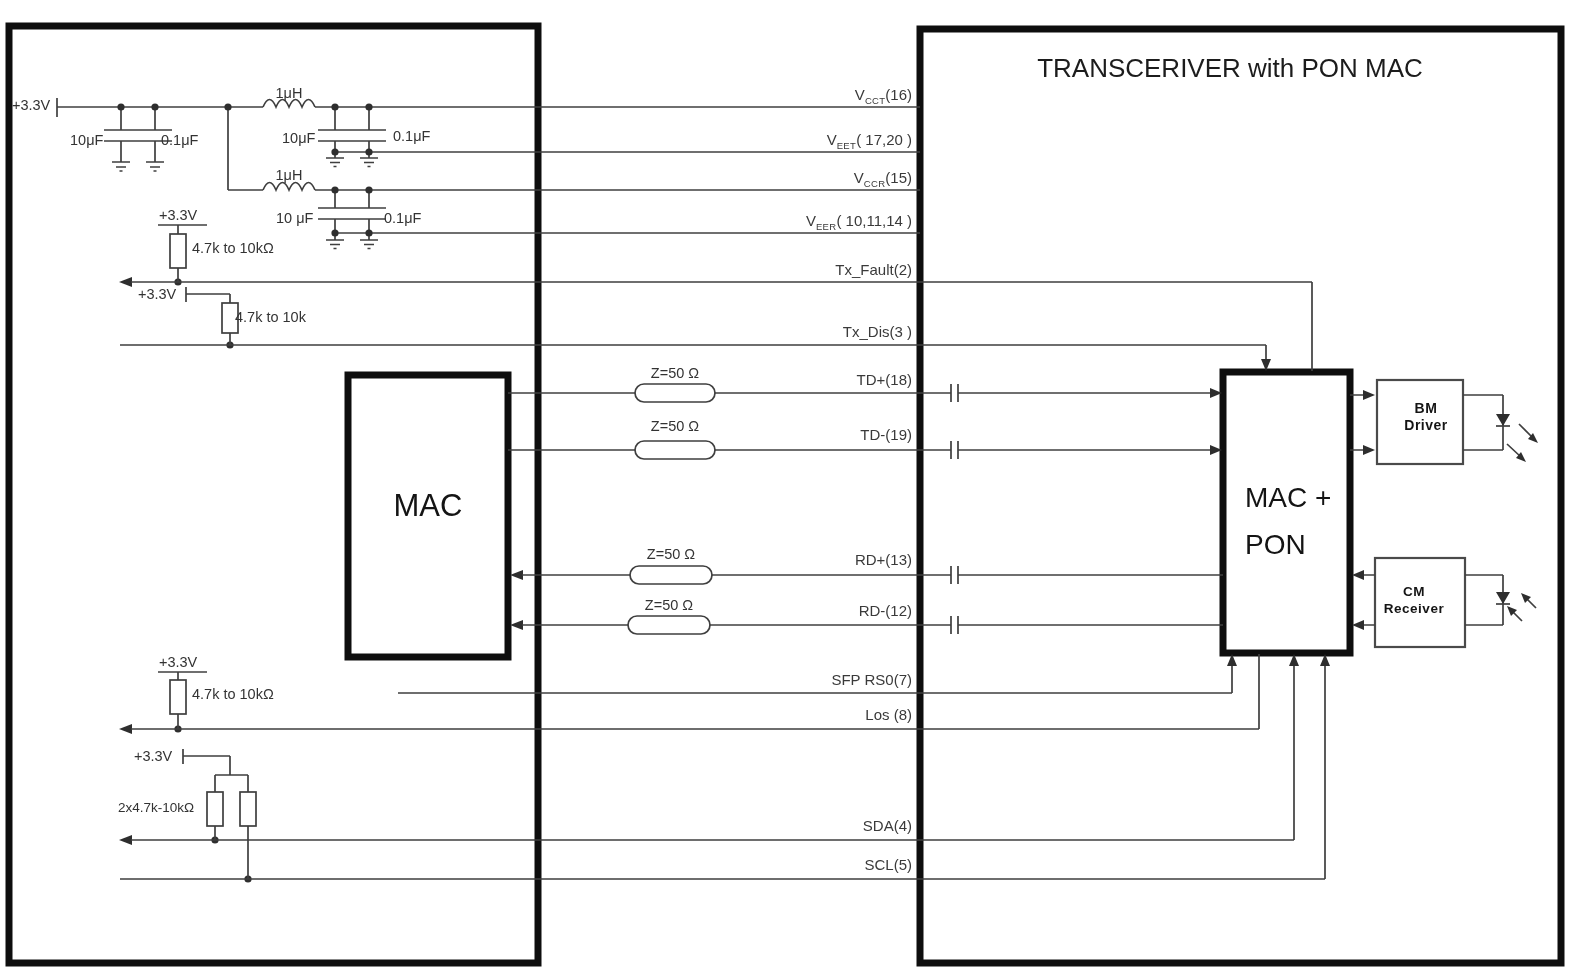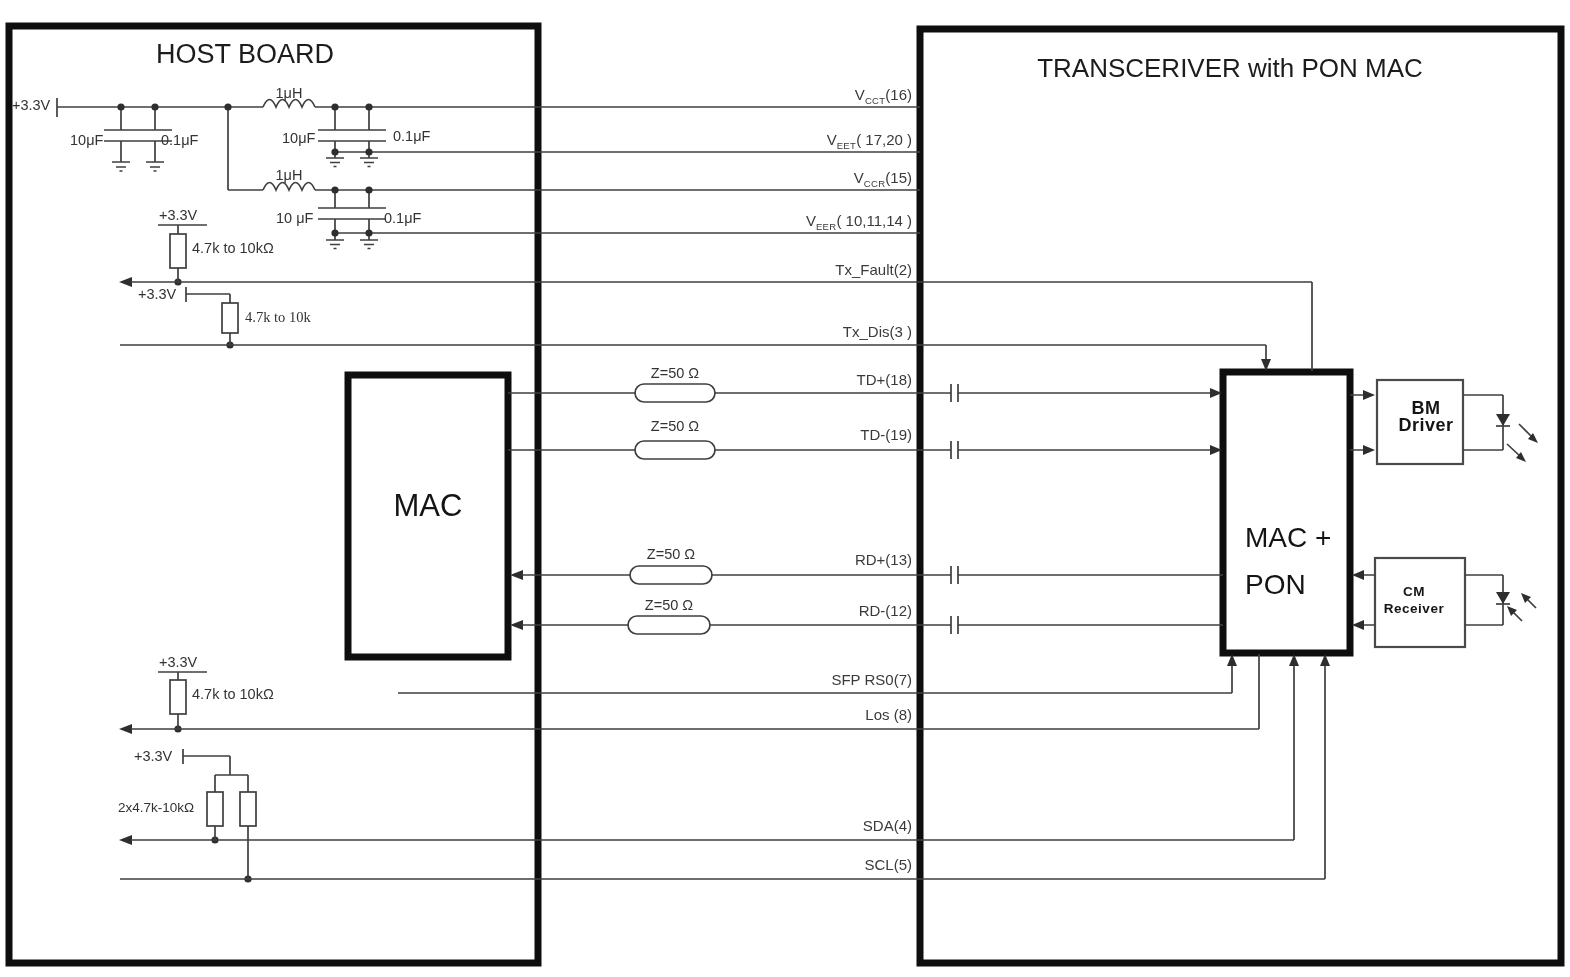--- a/index.html
+++ b/index.html
@@ -215,31 +215,30 @@
     <g>
       <path d="M1465,575 H1503 M1465,625 H1503 M1503,575 V625"></path>
       <polygon points="1496,592 1510,592 1503,604" fill="#2e2e2e" stroke="none"></polygon>
       <path d="M1496,604 H1510"></path>
       <path d="M1536,608 L1525,597 M1522,621 L1511,610"></path>
       <polygon points="1521,593 1525,603 1531,597" fill="#2e2e2e" stroke="none"></polygon>
       <polygon points="1507,606 1511,616 1517,610" fill="#2e2e2e" stroke="none"></polygon>
     </g>
   </svg>
 
-  <div class="title" style="left:135px;top:39px;width:220px;">HOST BOARD</div>
   <div class="title" style="left:1030px;top:53px;width:400px;font-size:26px;">TRANSCERIVER with PON MAC</div>
 
   <div class="blocklbl" style="left:348px;top:488px;width:160px;font-size:31px;text-align:center;">MAC</div>
 
-  <div class="blocklbl" style="left:1245px;top:474px;width:105px;font-size:28px;text-align:left;line-height:47px;margin-top:40px;">
+  <div class="blocklbl" style="left:1245px;top:474px;width:105px;font-size:28px;text-align:left;line-height:47px;">
     <div>MAC +</div>
     <div>PON</div>
   </div>
 
-  <div class="blocklbl" style="left:1377px;top:400px;width:98px;font-size:18px;font-weight:bold;line-height:17px;letter-spacing:.5px;">
+  <div class="blocklbl" style="left:1377px;top:400px;width:98px;font-size:14px;font-weight:bold;line-height:17px;letter-spacing:.5px;">
     <div>BM</div>
     <div>Driver</div>
   </div>
 
   <div class="blocklbl" style="left:1375px;top:583px;width:78px;font-size:13.5px;font-weight:bold;line-height:17px;letter-spacing:.5px;">
     <div>CM</div>
     <div>Receiver</div>
   </div>
 
   <div class="lbl" style="left:12px;top:97px;">+3.3V</div>
@@ -248,21 +247,21 @@
   <div class="lbl" style="left:263px;top:85px;width:52px;text-align:center;">1μH</div>
   <div class="lbl right-align" style="left:282px;top:130px;width:48px;">10μF</div>
   <div class="lbl" style="left:393px;top:128px;">0.1μF</div>
   <div class="lbl" style="left:263px;top:167px;width:52px;text-align:center;">1μH</div>
   <div class="lbl right-align" style="left:276px;top:210px;width:52px;">10 μF</div>
   <div class="lbl" style="left:384px;top:210px;">0.1μF</div>
 
   <div class="lbl" style="left:159px;top:207px;">+3.3V</div>
   <div class="lbl" style="left:192px;top:240px;">4.7k to 10kΩ</div>
   <div class="lbl" style="left:138px;top:286px;">+3.3V</div>
-  <div class="lbl" style="left:245px;top:309px;font-family:Liberation Serif, serif;">4.7k to 10k</div>
+  <div class="lbl" style="left:235px;top:309px;">4.7k to 10k</div>
   <div class="lbl" style="left:159px;top:654px;">+3.3V</div>
   <div class="lbl" style="left:192px;top:686px;">4.7k to 10kΩ</div>
   <div class="lbl" style="left:134px;top:748px;">+3.3V</div>
   <div class="lbl right-align" style="left:118px;top:800px;width:88px;font-size:13.5px;">2x4.7k-10kΩ</div>
 
   <div class="lbl" style="left:635px;top:365px;width:80px;text-align:center;">Z=50 Ω</div>
   <div class="lbl" style="left:635px;top:418px;width:80px;text-align:center;">Z=50 Ω</div>
   <div class="lbl" style="left:630px;top:546px;width:82px;text-align:center;">Z=50 Ω</div>
   <div class="lbl" style="left:628px;top:597px;width:82px;text-align:center;">Z=50 Ω</div>
 

